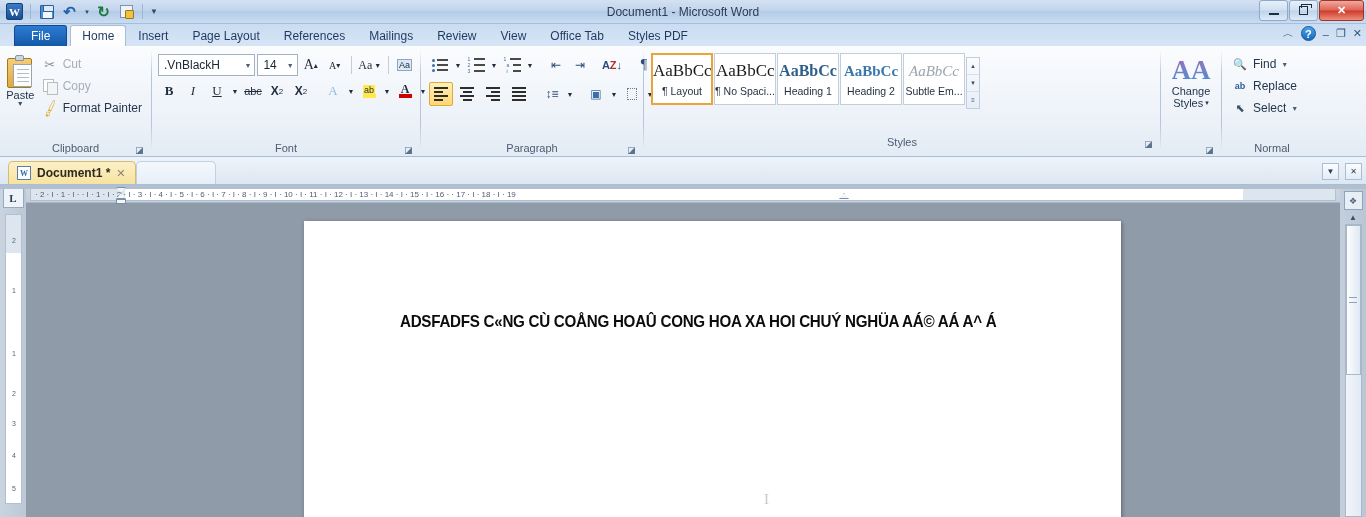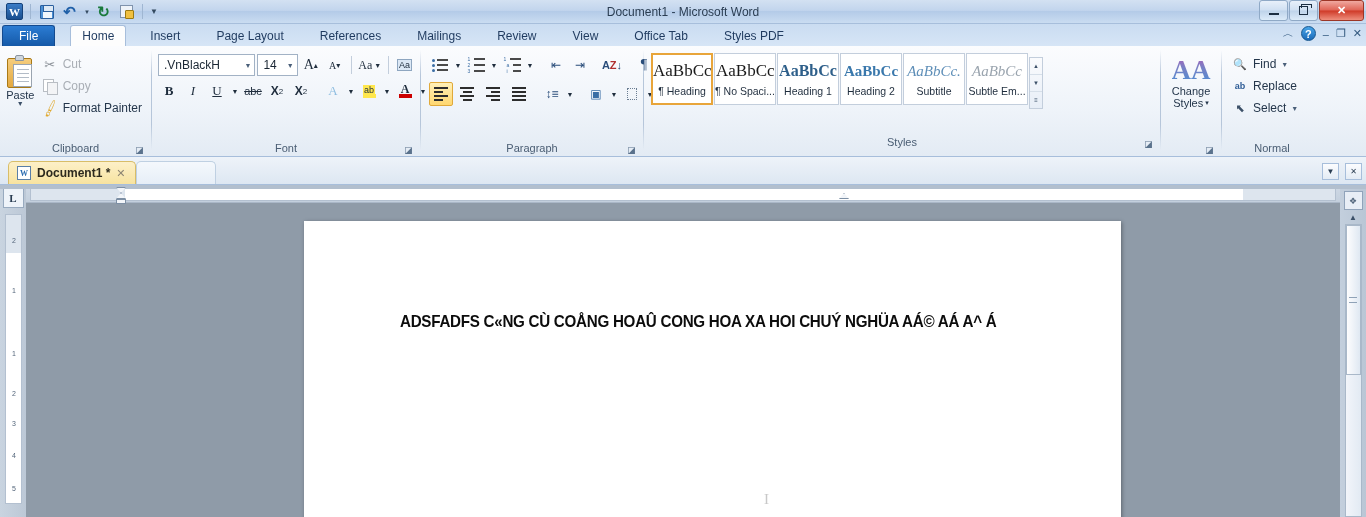--- a/index.html
+++ b/index.html
@@ -78,21 +78,21 @@
   .restbox { width: 9px; height: 9px; border: 1.5px solid #1c2e42; position: relative; }
   .restbox::after {
     content: ""; position: absolute; left: 1px; top: -3px; width: 9px; height: 3px;
     border: 1.5px solid #1c2e42; border-bottom: none;
   }
 
   
   .tabstrip {
     height: 22px; display: flex; align-items: flex-end;
     background: linear-gradient(to bottom, #cadcf1, #d6e5f6);
-    padding-left: 2px; position: relative; gap: 12px;
+    padding-left: 14px; position: relative;
   }
   .tab {
     padding: 0 11px; height: 21px; line-height: 21px;
     font-size: 12px; color: #1f3a5f; cursor: default;
     border: 1px solid transparent; border-bottom: none;
     border-radius: 3px 3px 0 0;
   }
   .tab.file {
     background: linear-gradient(to bottom, #2b7cd3, #1559a8);
     color: #fff; border-color: #134a8f; font-weight: normal;
@@ -711,37 +711,33 @@
       <span>Paragraph</span>
       <span class="dialog-launcher">◪</span>
     </div>
   </div>
   <div class="grp-sep"></div>
 
   <div class="grp" style="width:516px">
     <div class="styles-gallery">
       <div class="style-item sel">
         <span class="style-preview">AaBbCc</span>
-        <span class="style-name">¶ Heading</span>
+        <span class="style-name">¶ Layout</span>
       </div>
       <div class="style-item">
         <span class="style-preview">AaBbCc</span>
         <span class="style-name">¶ No Spaci...</span>
       </div>
       <div class="style-item">
         <span class="style-preview" style="color:#2e5f8a;font-weight:bold;font-size:16px">AaBbCc</span>
         <span class="style-name">Heading 1</span>
       </div>
       <div class="style-item">
         <span class="style-preview" style="color:#3a78ac;font-weight:bold;font-size:15px">AaBbCc</span>
         <span class="style-name">Heading 2</span>
-      </div>
-      <div class="style-item">
-        <span class="style-preview" style="font-style:italic;color:#5f8fb8;font-size:15px">AaBbCc.</span>
-        <span class="style-name">Subtitle</span>
       </div>
       <div class="style-item">
         <span class="style-preview" style="font-style:italic;color:#9aa4ae;font-size:15px">AaBbCc</span>
         <span class="style-name">Subtle Em...</span>
       </div>
       <div class="gallery-scroll">
         <div class="gs-btn">▲</div>
         <div class="gs-btn">▼</div>
         <div class="gs-btn" style="border-bottom:none">≡</div>
       </div>
@@ -829,20 +825,21 @@
       <div class="vr-num" style="top:205px">3</div>
       <div class="vr-num" style="top:237px">4</div>
       <div class="vr-num" style="top:270px">5</div>
     </div>
   </div>
 
   <div class="docarea">
     <div class="hruler">
       <div class="hruler-inner">
         <div class="hruler-white" style="left:94px;right:92px"></div>
+        <span class="ruler-ticks">·  2  ·  I  ·  1  ·  I  ·      ·  I  ·  1  ·  I  ·  2  ·  I  ·  3  ·  I  ·  4  ·  I  ·  5  ·  I  ·  6  ·  I  ·  7  ·  I  ·  8  ·  I  ·  9  ·  I  ·  10  ·  I  ·  11  ·  I  ·  12  ·  I  ·  13  ·  I  ·  14  ·  I  ·  15  ·  I  ·  16  ·      ·  17  ·  I  ·  18  ·  I  ·  19</span>
       </div>
       <div class="indent-top" style="left:90px;top:2px"></div>
       <div class="indent-bot" style="left:90px;top:8px"></div>
       <div class="indent-box" style="left:90px;top:14px"></div>
       <div class="indent-bot" style="left:813px;top:8px"></div>
     </div>
 
     <div class="page-scroll">
       <div class="page">
         <div class="doc-line line1">ADSFADFS C«NG CÙ COÅNG HOAÛ CONG HOA XA HOI CHUÝ NGHÜA AÁ© AÁ A^ Á</div>

